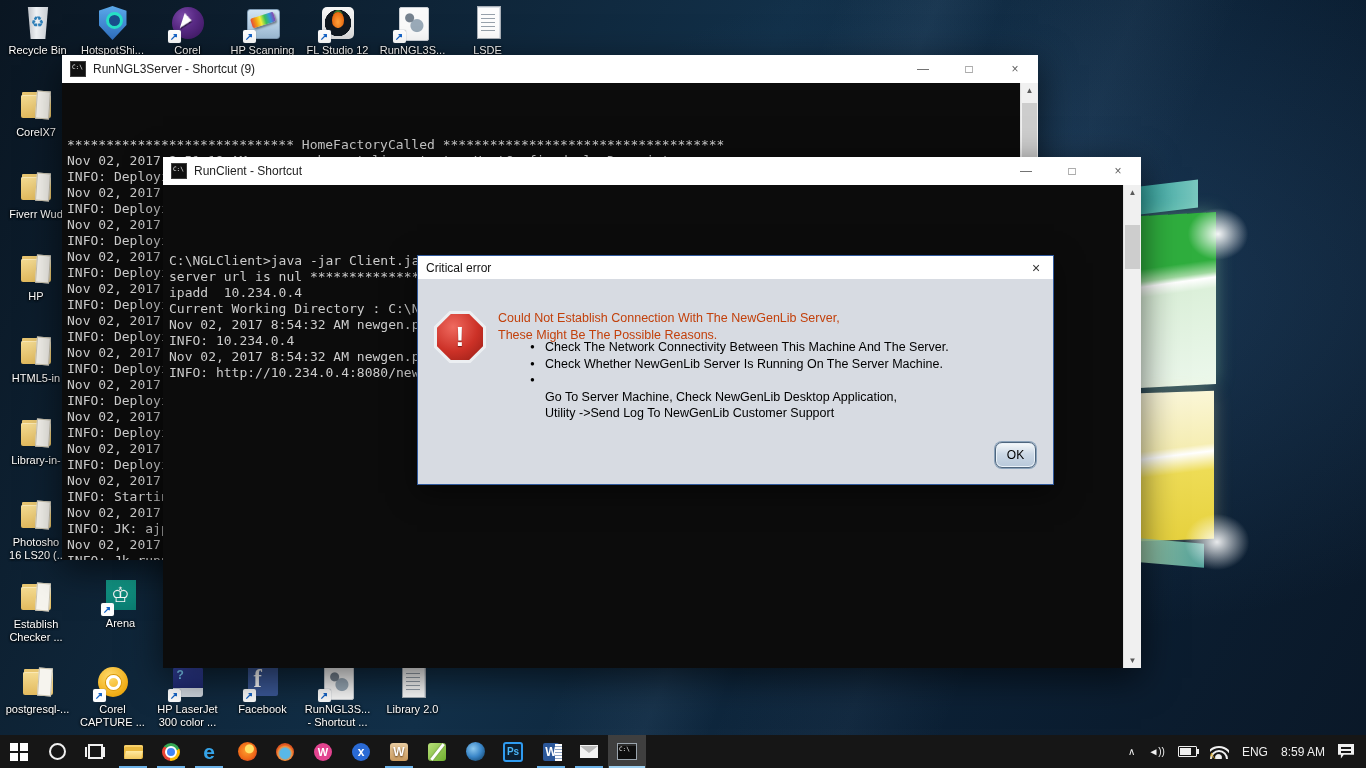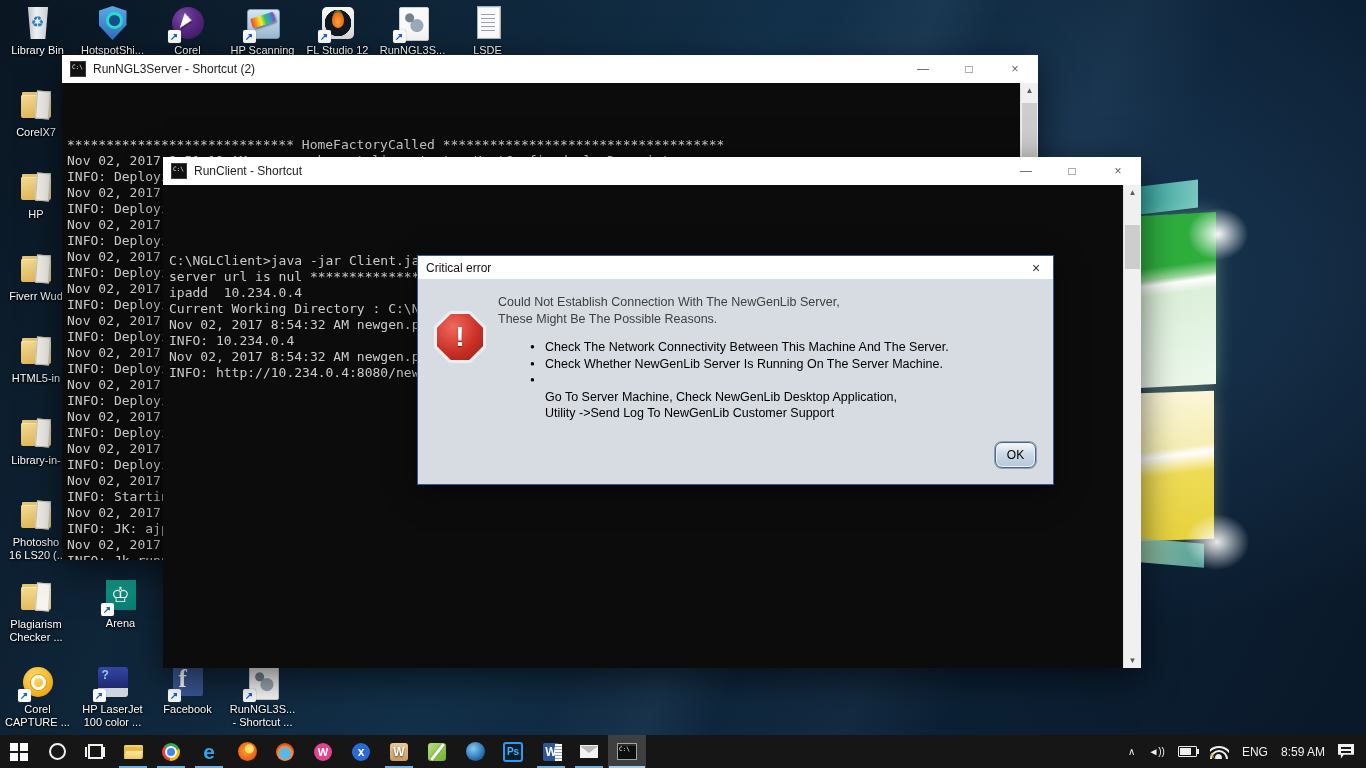--- a/index.html
+++ b/index.html
@@ -131,21 +131,21 @@
   .dtitle{height:23px;background:#fff;display:flex;align-items:center;padding:0 6px 0 8px;font-size:12px;color:#111;}
   .dclose{margin-left:auto;width:22px;text-align:center;font-size:14px;color:#333;}
   .dbody{position:absolute;left:0;top:23px;right:0;bottom:0;}
   .oct-o{position:absolute;left:16px;top:32px;width:52px;height:52px;background:#eceff2;
     clip-path:polygon(30% 0,70% 0,100% 30%,100% 70%,70% 100%,30% 100%,0 70%,0 30%);
     display:flex;align-items:center;justify-content:center;}
   .oct-i{width:46px;height:46px;display:flex;align-items:center;justify-content:center;
     background:radial-gradient(circle at 35% 28%,#ef6a5f,#cc3127 55%,#9c2018 95%);
     clip-path:polygon(30% 0,70% 0,100% 30%,100% 70%,70% 100%,30% 100%,0 70%,0 30%);}
   .ex{color:#fff;font-weight:bold;font-size:28px;line-height:1;text-shadow:0 1px 1px #7a1510;}
-  .dmsg{position:absolute;left:80px;top:15px;font-size:12.5px;color:#404040;line-height:17px;}
+  .dmsg{position:absolute;left:80px;top:31px;font-size:12.5px;color:#c2410c;line-height:17px;}
   .dreasons{position:absolute;left:112px;top:60px;font-size:12.5px;color:#000;line-height:16.5px;}
   .reason{display:flex;}
   .mk{width:15px;font-size:8px;line-height:16.5px;}
   .reason[data-bullet="false"] .mk{visibility:hidden;}
   .okbtn{position:absolute;right:17px;bottom:16px;width:41px;height:26px;border-radius:7px;
     background:linear-gradient(180deg,#f7fafc,#cdd9e6 45%,#b7c8da);border:1px solid #4f667e;
     box-shadow:inset 0 0 0 1px #eaf2f9,0 0 0 1px #8aa2ba;
     font-size:12px;color:#000;display:flex;align-items:center;justify-content:center;
     font-family:"Liberation Sans",sans-serif;text-align:right;}
 
@@ -238,21 +238,21 @@
     <div class="glow g1"></div>
     <div class="glow g2"></div>
   </div>
 
   <div class="top-row">
 
       <div class="dicon" data-shortcut="false">
         <span class="art" data-kind="recycle">
           
         </span>
-        <div class="lbl">Library Bin</div>
+        <div class="lbl">Recycle Bin</div>
       </div>
 
       <div class="dicon" data-shortcut="false">
         <span class="art" data-kind="shield">
           
         </span>
         <div class="lbl">HotspotShi...</div>
       </div>
 
       <div class="dicon" data-shortcut="true">
@@ -297,28 +297,28 @@
         <span class="art" data-kind="folder">
           
         </span>
         <div class="lbl">CorelX7</div>
       </div>
 
       <div class="dicon" data-shortcut="false">
         <span class="art" data-kind="folder">
           
         </span>
+        <div class="lbl">Fiverr Wud</div>
+      </div>
+
+      <div class="dicon" data-shortcut="false">
+        <span class="art" data-kind="folder">
+          
+        </span>
         <div class="lbl">HP</div>
-      </div>
-
-      <div class="dicon" data-shortcut="false">
-        <span class="art" data-kind="folder">
-          
-        </span>
-        <div class="lbl">Fiverr Wud</div>
       </div>
 
       <div class="dicon" data-shortcut="false">
         <span class="art" data-kind="folder">
           
         </span>
         <div class="lbl">HTML5-in</div>
       </div>
 
       <div class="dicon" data-shortcut="false">
@@ -333,74 +333,86 @@
           
         </span>
         <div class="lbl">Photosho
 16 LS20 (..</div>
       </div>
 
       <div class="dicon" data-shortcut="false">
         <span class="art" data-kind="folder">
           
         </span>
-        <div class="lbl">Plagiarism
+        <div class="lbl">Establish
 Checker ...</div>
       </div>
     </div>
 
   <div class="arena-slot">
     <div class="dicon" data-shortcut="true">
       <span class="art" data-kind="arena">
         <i class="sc">↗</i>
       </span>
       <div class="lbl">Arena</div>
     </div>
   </div>
 
   <div class="bottom-row">
 
+      <div class="dicon" data-shortcut="false">
+        <span class="art" data-kind="folder">
+          
+        </span>
+        <div class="lbl">postgresql-...</div>
+      </div>
 
       <div class="dicon" data-shortcut="true">
         <span class="art" data-kind="capture">
           <i class="sc">↗</i>
         </span>
         <div class="lbl">Corel
 CAPTURE ...</div>
       </div>
 
       <div class="dicon" data-shortcut="true">
         <span class="art" data-kind="laserjet">
           <i class="sc">↗</i>
         </span>
         <div class="lbl">HP LaserJet
-100 color ...</div>
+300 color ...</div>
       </div>
 
       <div class="dicon" data-shortcut="true">
         <span class="art" data-kind="facebook">
           <i class="sc">↗</i>
         </span>
         <div class="lbl">Facebook</div>
       </div>
 
       <div class="dicon" data-shortcut="true">
         <span class="art" data-kind="gears">
           <i class="sc">↗</i>
         </span>
         <div class="lbl">RunNGL3S...
 - Shortcut ...</div>
       </div>
 
+      <div class="dicon" data-shortcut="false">
+        <span class="art" data-kind="doc">
+          
+        </span>
+        <div class="lbl">Library 2.0</div>
+      </div>
     </div>
 
   <div class="window win-server">
     <div class="titlebar">
       <span class="cicon"></span>
-      <span class="ttext">RunNGL3Server - Shortcut (2)</span>
+      <span class="ttext">RunNGL3Server - Shortcut (9)</span>
       <span class="wcontrols">
         <span class="wbtn">—</span>
         <span class="wbtn">□</span>
         <span class="wbtn">×</span>
       </span>
     </div>
     <div class="console">
       
     <div class="line">***************************** HomeFactoryCalled ************************************</div><div class="line">Nov 02, 2017 8:51:19 AM org.apache.catalina.startup.HostConfig deployDescriptor</div><div class="line">INFO: Deploying configuration descriptor NGLFTE.xml</div><div class="line">Nov 02, 2017 8:51:19 AM org.apache.catalina.startup.HostConfig deployWAR</div><div class="line">INFO: Deploying web application archive barbecue.war</div><div class="line">Nov 02, 2017</div><div class="line">INFO: Deployi</div><div class="line">Nov 02, 2017</div><div class="line">INFO: Deployi</div><div class="line">Nov 02, 2017</div><div class="line">INFO: Deployi</div><div class="line">Nov 02, 2017</div><div class="line">INFO: Deployi</div><div class="line">Nov 02, 2017</div><div class="line">INFO: Deployi</div><div class="line">Nov 02, 2017</div><div class="line">INFO: Deployi</div><div class="line">Nov 02, 2017</div><div class="line">INFO: Deployi</div><div class="line">Nov 02, 2017</div><div class="line">INFO: Deployi</div><div class="line">Nov 02, 2017</div><div class="line">INFO: Startin</div><div class="line">Nov 02, 2017</div><div class="line">INFO: JK: ajp</div><div class="line">Nov 02, 2017</div><div class="line">INFO: Jk runn</div></div>
     <div class="vscroll">

